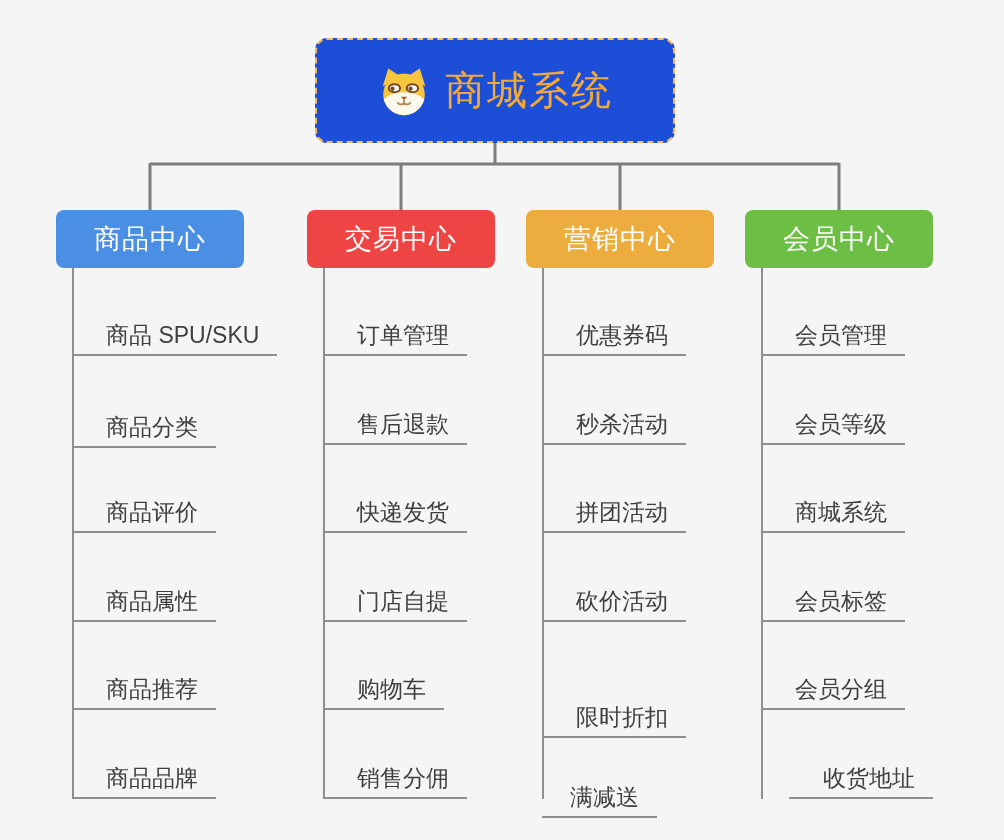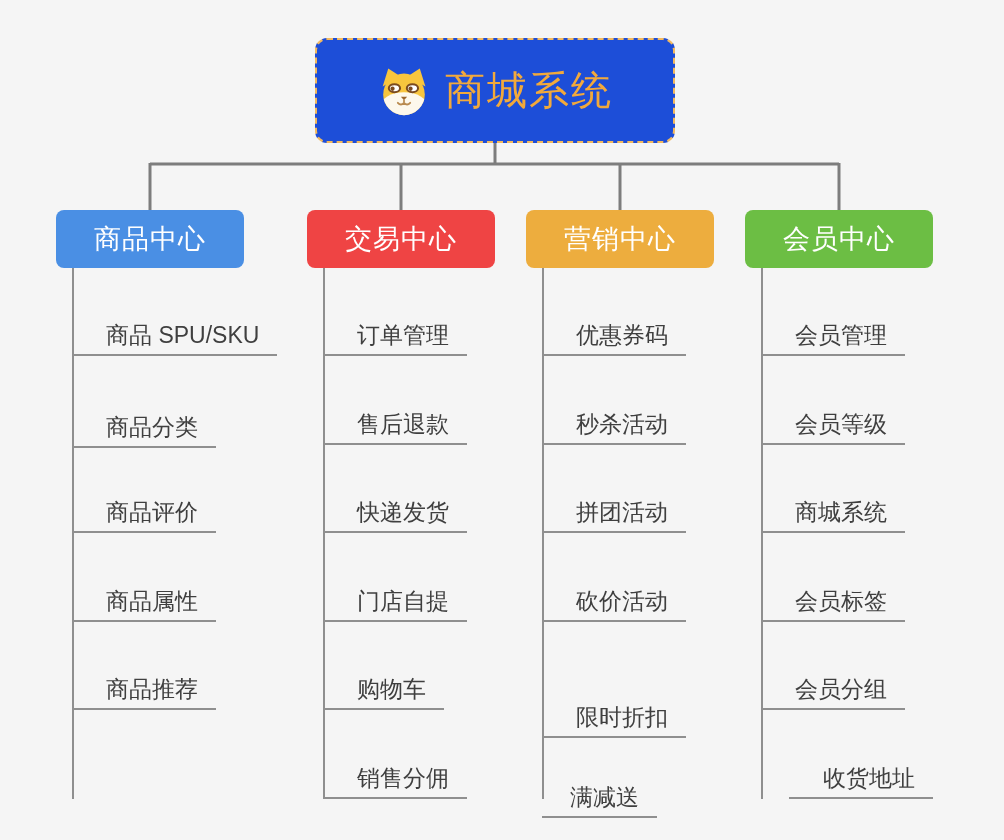--- a/index.html
+++ b/index.html
@@ -105,20 +105,21 @@
 
   <div class="branch-col col-0">
     <div class="branch-header" style="background: rgb(74, 143, 228);">商品中心</div>
     <div class="branch-spine"></div>
     <div class="branch-items">
         <div class="leaf" style="top: 110px;">商品 SPU/SKU</div>
         <div class="leaf" style="top: 202px;">商品分类</div>
         <div class="leaf" style="top: 287px;">商品评价</div>
         <div class="leaf" style="top: 375.5px;">商品属性</div>
         <div class="leaf" style="top: 464px;">商品推荐</div>
+        <div class="leaf" style="top: 552.5px;">商品品牌</div>
       </div>
   </div>
   <div class="branch-col col-1">
     <div class="branch-header" style="background: #ef4444;">交易中心</div>
     <div class="branch-spine"></div>
     <div class="branch-items">
         <div class="leaf" style="top: 110px;">订单管理</div>
         <div class="leaf" style="top: 198.5px;">售后退款</div>
         <div class="leaf" style="top: 287px;">快递发货</div>
         <div class="leaf" style="top: 375.5px;">门店自提</div>

